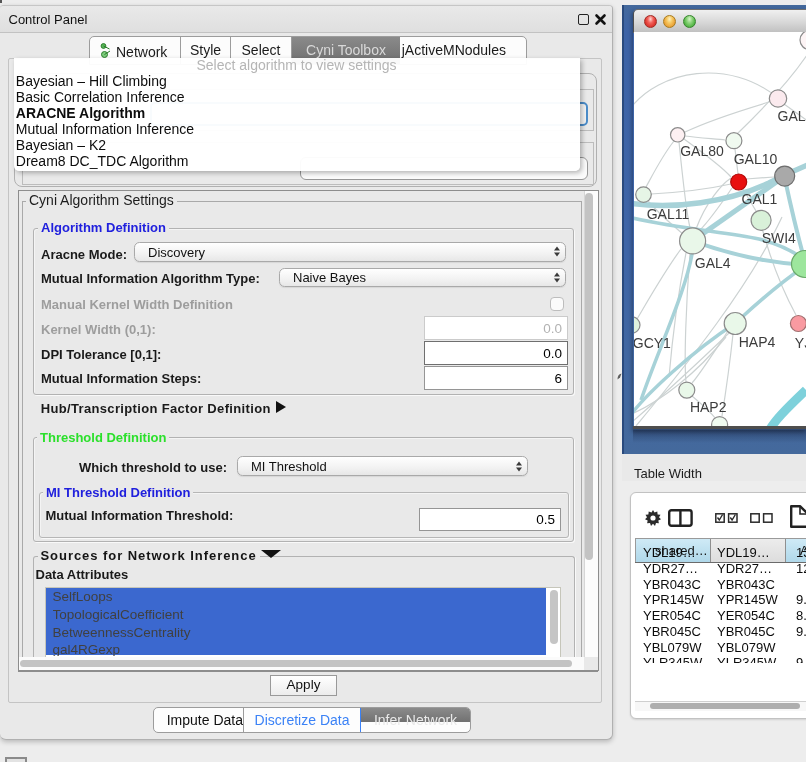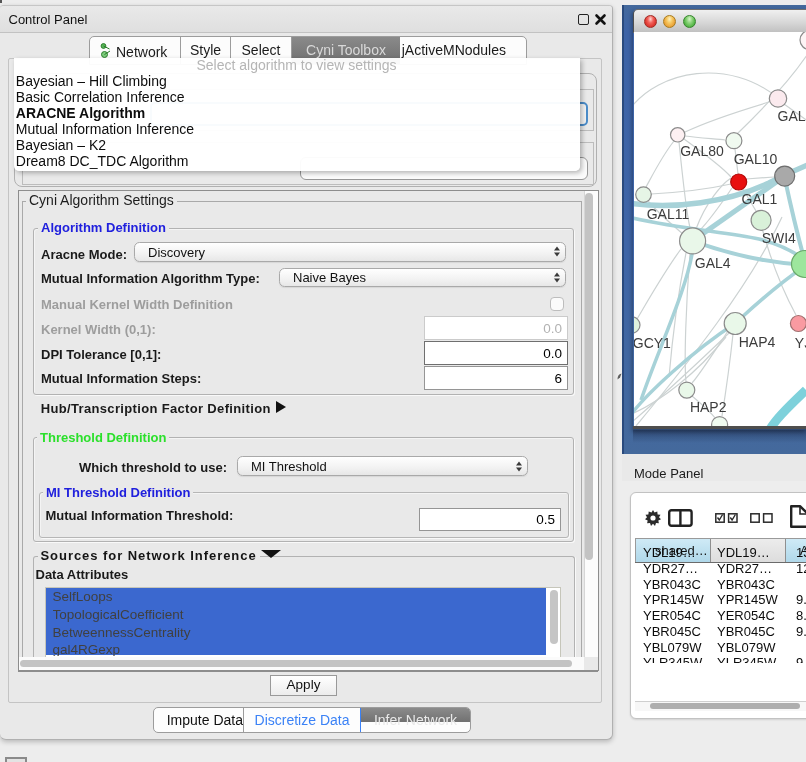--- a/index.html
+++ b/index.html
@@ -104,21 +104,21 @@
     </svg>
   </div>
 
   <div class="abs" style="left:0;top:417px;width:173px;height:2.5px;background:#4e4e4e;"></div>
   <div class="abs" style="left:0;top:419.5px;width:173px;height:14px;background:linear-gradient(rgba(10,16,40,.38),rgba(10,16,40,0));"></div>
 </div>
 
 <div class="abs" id="tablepanel" style="left:622px;top:454px;width:184px;height:308px;background:#ededed;">
 
   <div class="abs" style="left:0;top:0;width:184px;height:27px;background:#e9e9e9;"></div>
-  <div class="abs" style="left:12px;top:11.5px;font-size:13px;color:#1c1c1c;">Mode Panel</div>
+  <div class="abs" style="left:12px;top:11.5px;font-size:13px;color:#1c1c1c;">Table Width</div>
 
   <div class="abs" style="left:8px;top:38px;width:180px;height:225px;background:#fff;border:1px solid #c2c2c2;border-radius:6px;box-shadow:0 1px 2px rgba(0,0,0,.12);"></div>
 
   <svg class="abs" style="left:23px;top:56px;" width="16" height="16" viewBox="0 0 16 16">
     <g fill="#2b2b2b">
         <path d="M8 0 L9.5 2.6 L12.3 1.5 L12.6 4.4 L15.5 4.7 L14 7.2 L16 9.3 L13.3 10.4 L13.9 13.3 L11 13 L10 16 L8 13.8 L6 16 L5 13 L2.1 13.3 L2.7 10.4 L0 9.3 L2 7.2 L0.5 4.7 L3.4 4.4 L3.7 1.5 L6.5 2.6 Z"></path>
       </g>
     <circle cx="8" cy="8" r="2.6" fill="#fff"></circle>
   </svg>
   <svg class="abs" style="left:46px;top:55px;" width="25" height="18" viewBox="0 0 25 18">

